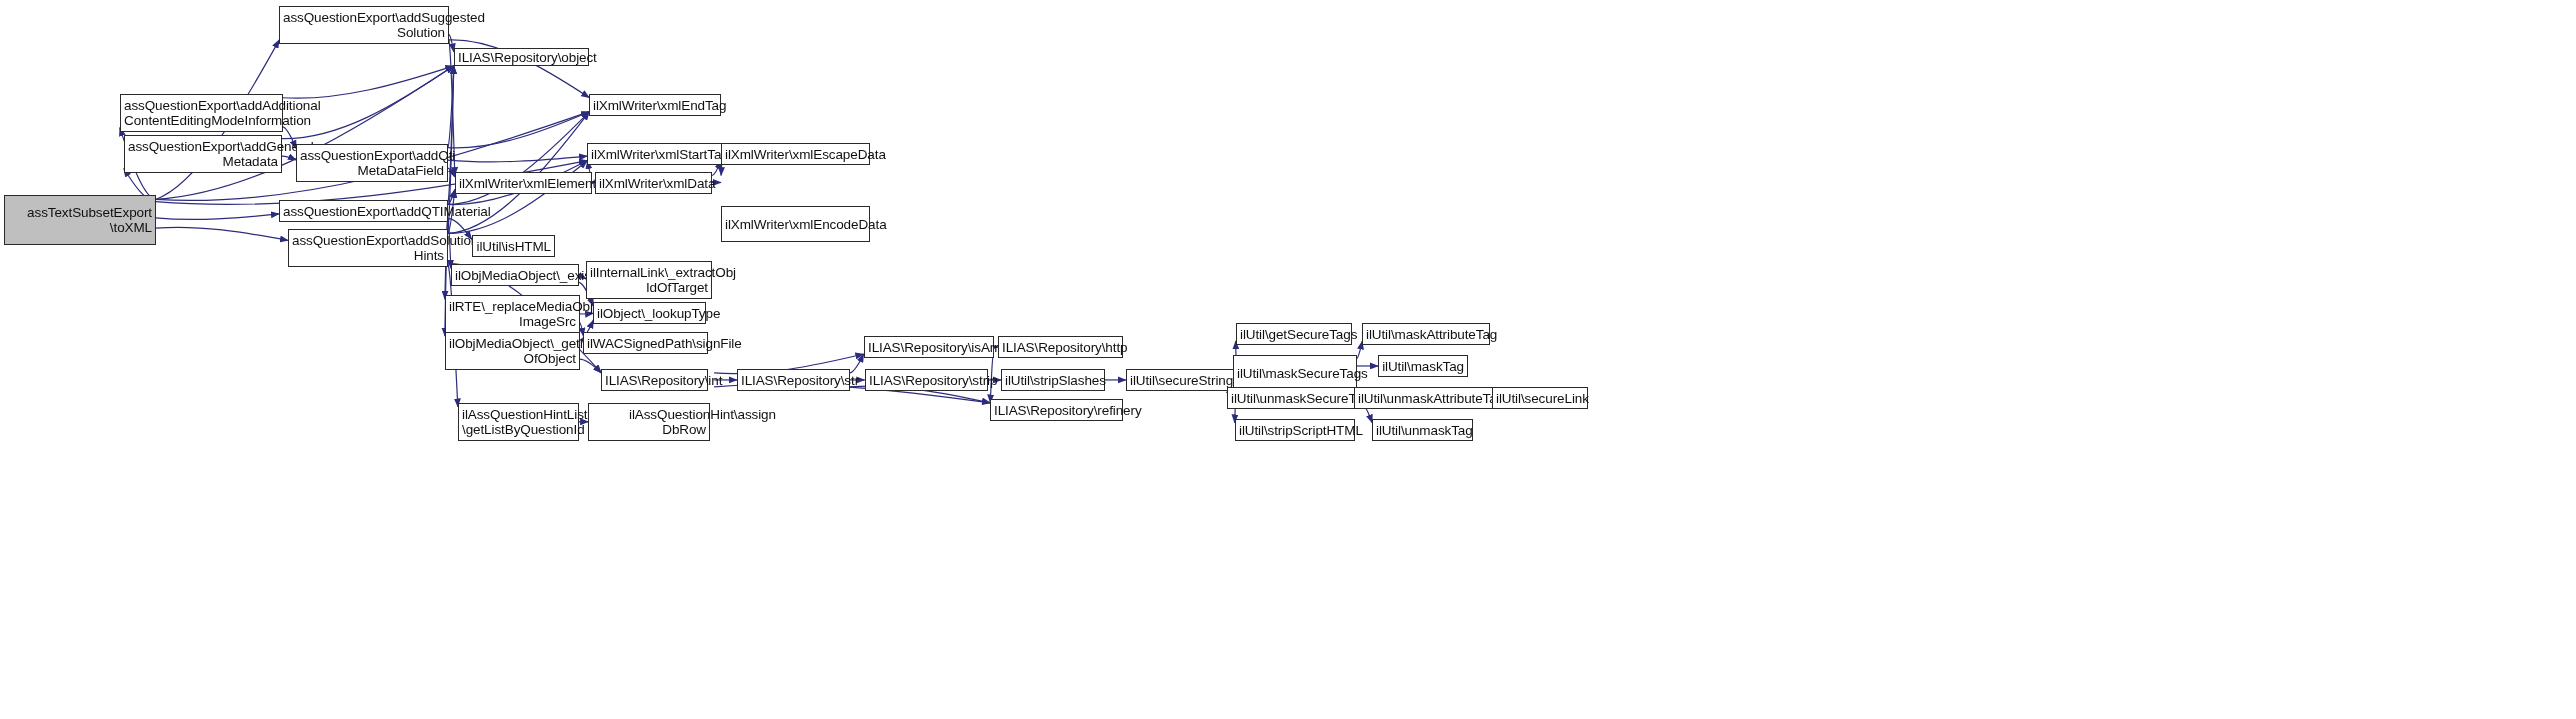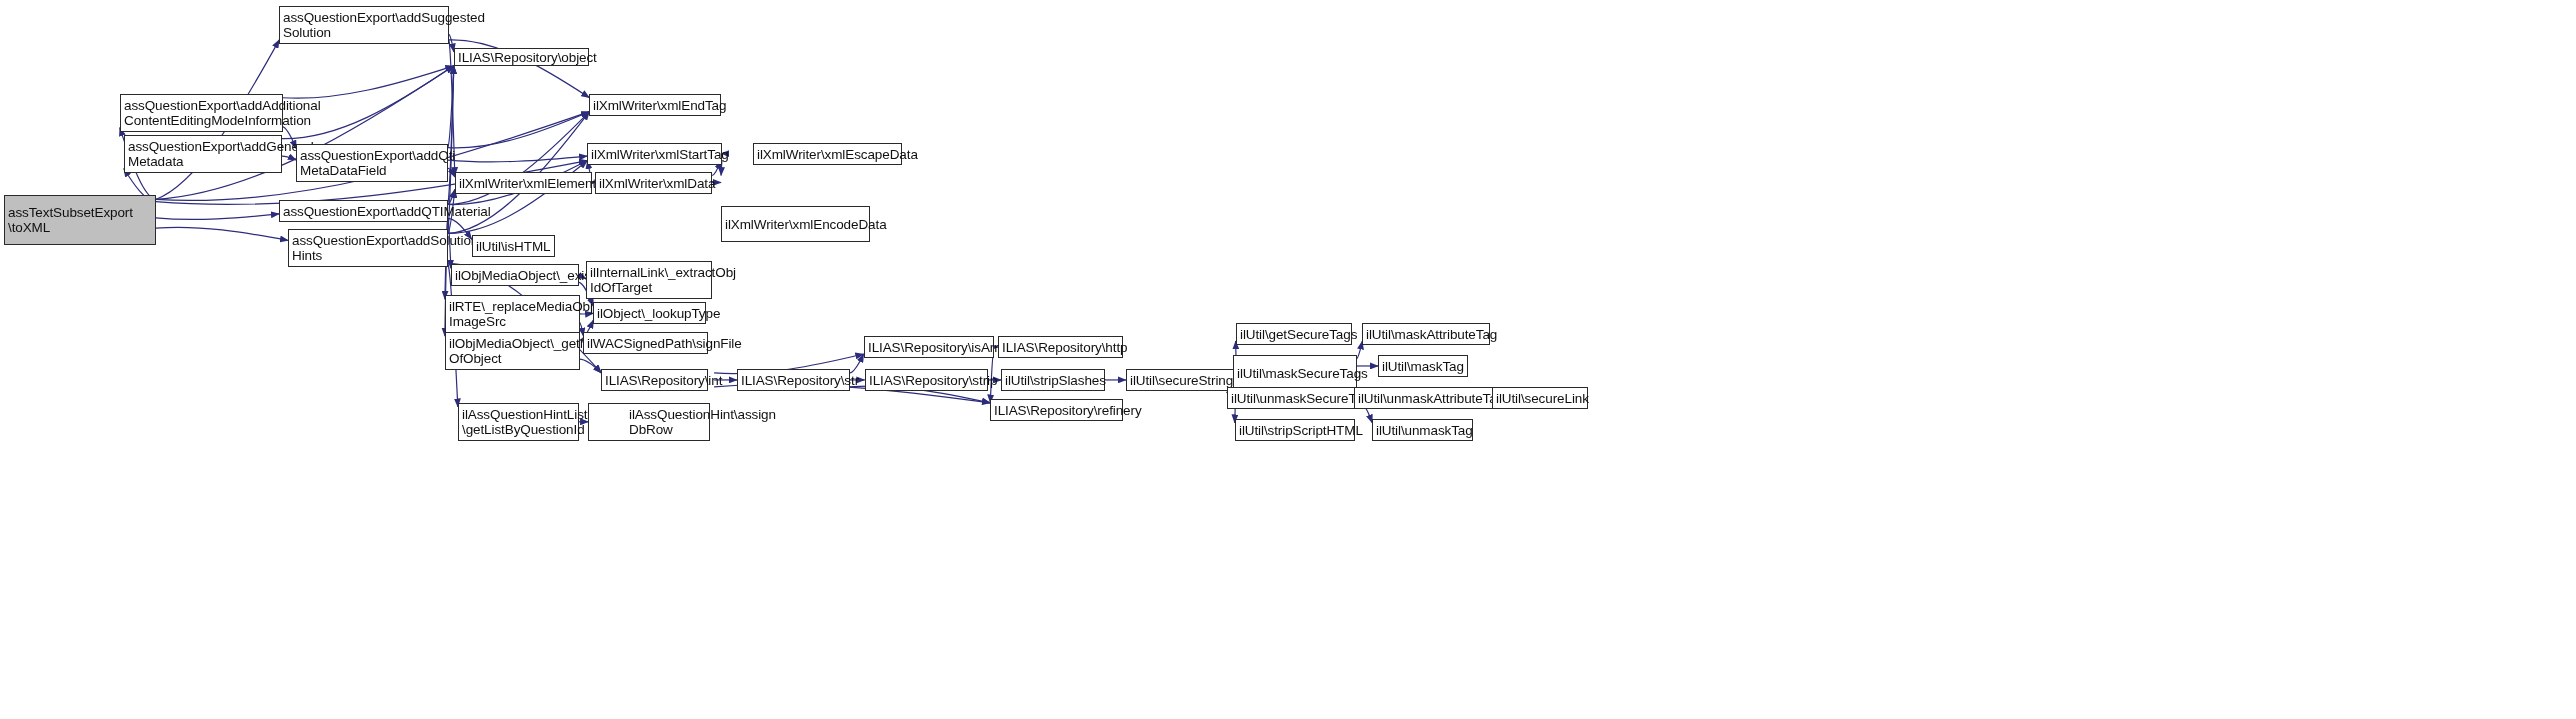--- a/index.html
+++ b/index.html
@@ -14,21 +14,21 @@
   #edges{position:absolute;left:0;top:0;width:2576px;height:719px;pointer-events:none;}
   .node{
     position:absolute;
     box-sizing:border-box;
     border:1px solid #2a2a2a;
     background:#ffffff;
     color:#101010;
     display:flex;
     align-items:center;
     justify-content:center;
-    text-align:left;
+    text-align:right;
     font-size:13.5px;
     line-height:15px;
     letter-spacing:-0.1px;
     white-space:pre-line;
     padding:1px 3px;
     cursor:pointer;
   }
   .node.root{
     background:#bfbfbf;
     border-color:#2a2a2a;
@@ -120,21 +120,21 @@
 Solution</span></div>
       <div class="node" style="left: 454px; top: 48px; width: 135px; height: 18px;"><span class="lbl">ILIAS\Repository\object</span></div>
       <div class="node" style="left: 120px; top: 94px; width: 163px; height: 38px;"><span class="lbl">assQuestionExport\addAdditional
 ContentEditingModeInformation</span></div>
       <div class="node" style="left: 589px; top: 94px; width: 132px; height: 22px;"><span class="lbl">ilXmlWriter\xmlEndTag</span></div>
       <div class="node" style="left: 124px; top: 135px; width: 158px; height: 38px;"><span class="lbl">assQuestionExport\addGeneral
 Metadata</span></div>
       <div class="node" style="left: 296px; top: 144px; width: 152px; height: 38px;"><span class="lbl">assQuestionExport\addQti
 MetaDataField</span></div>
       <div class="node" style="left: 587px; top: 143px; width: 135px; height: 22px;"><span class="lbl">ilXmlWriter\xmlStartTag</span></div>
-      <div class="node" style="left: 721px; top: 143px; width: 149px; height: 22px; margin-left: 32px;"><span class="lbl">ilXmlWriter\xmlEscapeData</span></div>
+      <div class="node" style="left: 721px; top: 143px; width: 149px; height: 22px;"><span class="lbl">ilXmlWriter\xmlEscapeData</span></div>
       <div class="node" style="left: 455px; top: 172px; width: 137px; height: 22px;"><span class="lbl">ilXmlWriter\xmlElement</span></div>
       <div class="node" style="left: 595px; top: 172px; width: 117px; height: 22px;"><span class="lbl">ilXmlWriter\xmlData</span></div>
       <div class="node" style="left: 721px; top: 172px; width: 149px; height: 36px; margin-top: 34px;"><span class="lbl">ilXmlWriter\xmlEncodeData</span></div>
       <div class="node" style="left: 279px; top: 200px; width: 169px; height: 22px;"><span class="lbl">assQuestionExport\addQTIMaterial</span></div>
       <div class="node" style="left: 288px; top: 229px; width: 160px; height: 38px;"><span class="lbl">assQuestionExport\addSolution
 Hints</span></div>
       <div class="node" style="left: 472px; top: 235px; width: 83px; height: 22px;"><span class="lbl">ilUtil\isHTML</span></div>
       <div class="node" style="left: 451px; top: 264px; width: 128px; height: 22px;"><span class="lbl">ilObjMediaObject\_exists</span></div>
       <div class="node" style="left: 586px; top: 261px; width: 126px; height: 38px;"><span class="lbl">ilInternalLink\_extractObj
 IdOfTarget</span></div>

